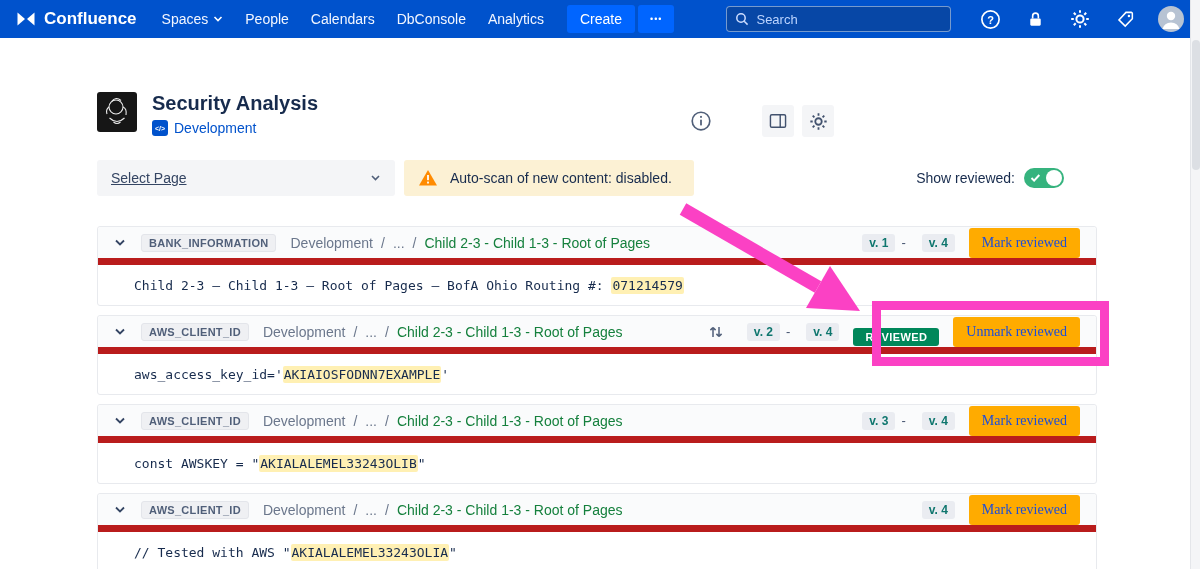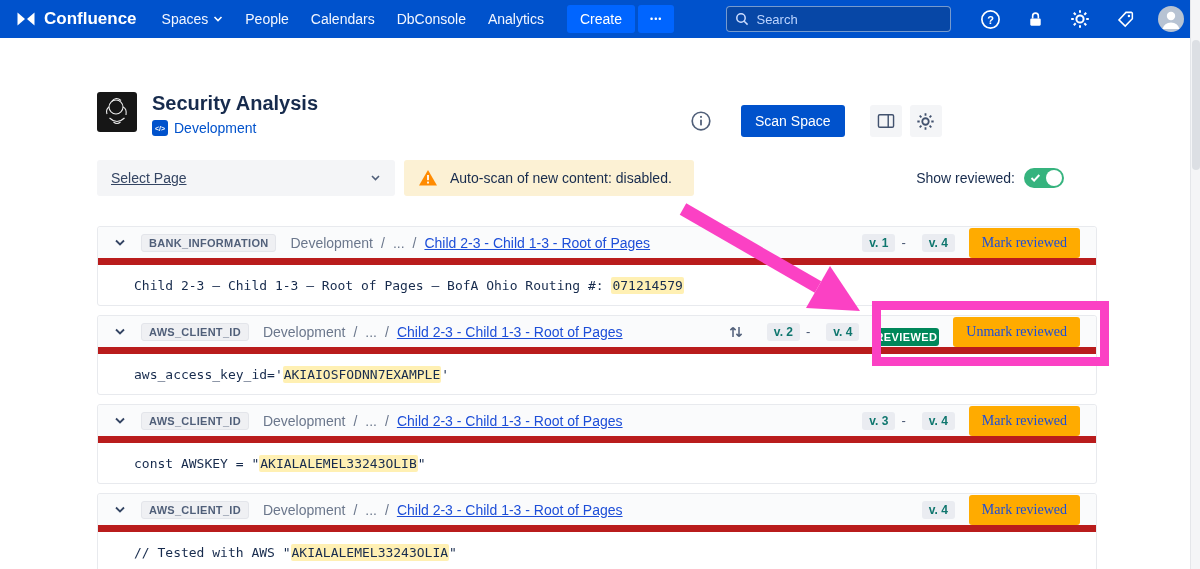--- a/index.html
+++ b/index.html
@@ -61,28 +61,28 @@
   .toggle .knob { position:absolute; top:2px; right:2px; width:16px; height:16px; border-radius:50%; background:#fff; }
   .toggle .tick { position:absolute; top:5px; left:6px; }
 
   
   .cards { position:absolute; top:226px; left:97px; width:1000px; }
   .card { border:1px solid #e8eaee; border-radius:3px; background:#fff; margin-bottom:9px; }
   .card-header { height:38px; display:flex; align-items:center; padding:0 16px; background:#fafbfc; border-bottom:7px solid #b91c1c; border-radius:3px 3px 0 0; }
   .chev-toggle { width:14px; margin-right:13px; cursor:pointer; display:flex; align-items:center; }
   .type-chip { background:#eff0f3; border:1px solid #e3e5ea; color:#505f79; font-size:11px; font-weight:bold; letter-spacing:0.3px; padding:2px 7px; border-radius:3px; margin-right:14px; white-space:nowrap; }
   .crumb { display:flex; align-items:center; gap:8px; font-size:14px; color:#6b778c; white-space:nowrap; }
-  .crumb .page-name { color:#1d4ed8; cursor:pointer;text-decoration:underline; }
+  .crumb .page-name { color:#15803d; cursor:pointer; }
   .crumb .root { cursor:pointer; }
   .crumb .dots { cursor:pointer; }
   .spacer { flex:1; }
   .cmp-icon { margin-right:13px; cursor:pointer; }
   .vchip { background:#eaecf1; color:#0f766e; font-size:12px; font-weight:bold; padding:2px 7px; border-radius:3px; cursor:pointer;margin-left:10px; }
   .vsep { margin:0 6px; color:#42526e; font-size:13px; }
-  .reviewed-badge { background:#00875a; color:#fff; font-size:11px; font-weight:bold; letter-spacing:0.4px; padding:3px 2px; border-radius:3px; margin-left:14px;margin-top:10px; }
+  .reviewed-badge { background:#00875a; color:#fff; font-size:11px; font-weight:bold; letter-spacing:0.4px; padding:3px 12px; border-radius:3px; margin-left:14px;margin-top:10px; }
   .btn-orange { background:#ffab00; border:none; border-radius:3px; color:#1d4ed8; font-family:Liberation Serif, serif; font-size:14px; padding:7px 13px; margin-left:14px; cursor:pointer; white-space:nowrap; }
   .card-body { height:40px; display:flex; align-items:center; padding:0 16px 0 36px; font-family:"DejaVu Sans Mono", monospace; font-size:13px; color:#172b4d; white-space:pre; }
   .card-body mark { background:#fff0b3; color:inherit; padding:1px 1px; border-radius:2px; }
 
   
   .anno-rect { position:absolute; left:872px; top:301px; width:237px; height:65px; border:9px solid #fb41c4; z-index:60; pointer-events:none; }
   .anno-svg { position:absolute; top:0; left:0; z-index:60; pointer-events:none; }
 </style>
 </head>
 <body>
@@ -192,21 +192,20 @@
 </div>
 
 <div class="header-right">
   <span class="info-btn">
     <svg width="22" height="22" viewBox="0 0 20 20">
         <circle cx="10" cy="10" r="8" stroke="#505f79" stroke-width="1.5" fill="none"></circle>
         <rect x="9.2" y="8.8" width="1.6" height="5.2" fill="#505f79"></rect>
         <rect x="9.2" y="5.4" width="1.6" height="1.7" fill="#505f79"></rect>
       </svg>
   </span>
-  <button class="btn-primary">Scan Space</button>
   <button class="icon-btn first">
     <svg width="18" height="16" viewBox="0 0 20 18">
         <rect x="1.5" y="2" width="17" height="14" rx="1.5" stroke="#42526e" stroke-width="1.6" fill="none"></rect>
         <line x1="12.5" y1="2" x2="12.5" y2="16" stroke="#42526e" stroke-width="1.6"></line>
       </svg>
   </button>
   <button class="icon-btn">
     <svg width="19" height="19" viewBox="0 0 20 20">
         <g stroke="#42526e" stroke-width="1.9">
           <circle cx="10" cy="10" r="3.4" fill="none"></circle>

